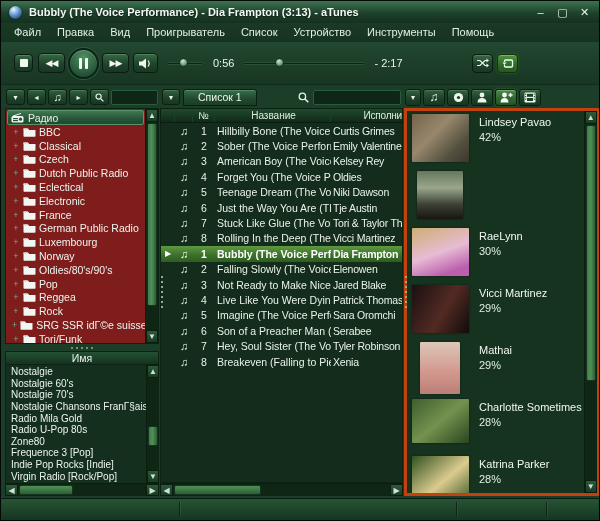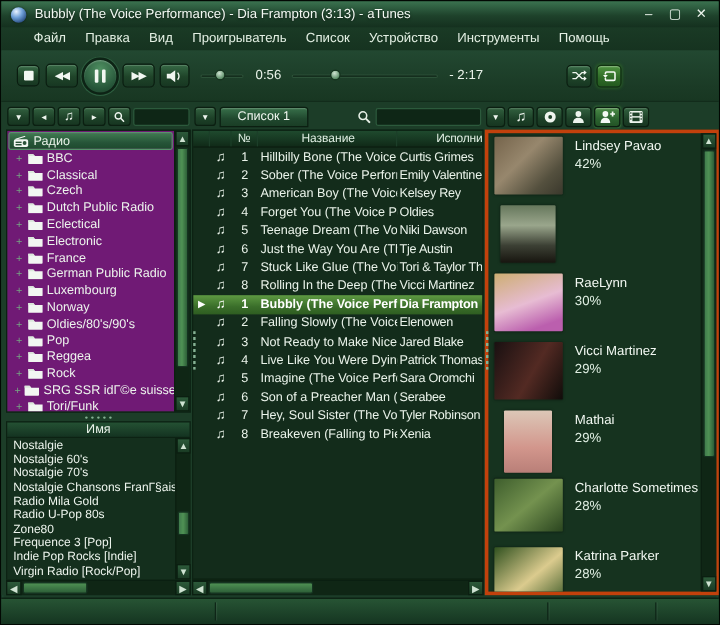--- a/index.html
+++ b/index.html
@@ -13,28 +13,28 @@
   }
 
   
   .titlebar{
     height:22px; display:flex; align-items:center; gap:7px; padding:0 8px;
     background:linear-gradient(#3b7350,#1e422b 55%,#14301e);
   }
   .app-icon{ width:13px; height:13px; border-radius:50%;
     background:radial-gradient(circle at 35% 28%, #e8f2ff, #6fa0d8 40%, #1d3f72 85%);
     box-shadow:0 0 2px rgba(0,0,0,.6); flex:0 0 auto; }
-  .title-text{ font-size:11px; font-weight:normal; color:#f4f9f4; text-shadow:0 1px 2px rgba(0,0,0,.6);
+  .title-text{ font-size:11px; font-weight:bold; color:#f4f9f4; text-shadow:0 1px 2px rgba(0,0,0,.6);
     flex:1; white-space:nowrap; overflow:hidden; }
   .win-btns{ display:flex; gap:9px; align-items:center; }
   .win-btn{ width:13px; height:13px; display:flex; align-items:center; justify-content:center;
     font-size:11px; color:#eef5ee; cursor:default; line-height:1; }
 
   
-  .menubar{ height:19px; display:flex; align-items:center; padding:0 19px;
+  .menubar{ height:19px; display:flex; align-items:center; padding:0 5px;
     background:linear-gradient(#1a3a25,#163320); font-size:11px; }
   .menu-item{ padding:1px 8px 2px; color:#e3efe3; }
 
   
   .toolbar{ height:43px; display:flex; align-items:center; padding:0 13px;
     background:linear-gradient(#224831,#1b3b26 70%,#183722);
     border-bottom:1px solid #122c1b; }
   .tbtn{ display:flex; align-items:center; justify-content:center;
     background:linear-gradient(#376a46,#1f4429 55%,#173722);
     border:1px solid #0a1d10; border-radius:4px;
@@ -96,21 +96,21 @@
   .hscroll .scroll-thumb{ top:1px; bottom:1px;
     background:linear-gradient(#4f9154,#2c5e37); }
 
   
   .left-col{ width:154px; display:flex; flex-direction:column; }
   .lt-toolbar{ height:21px; display:flex; align-items:center; gap:2px; padding:1px 1px 2px; }
   .lt-toolbar .mini-btn{ width:19px; height:16px; }
   .lt-toolbar .mini-input{ flex:1; min-width:0; }
 
   .tree-wrap{ flex:1; display:flex; overflow:hidden; }
-  .tree{ flex:1; overflow:hidden; background:#701a75; padding-top:1px;}
+  .tree{ flex:1; overflow:hidden; background:#7f1d1d; padding-top:1px;}
   .tree-root{ height:15px; display:flex; align-items:center; gap:4px; padding:0 3px;
     background:linear-gradient(#3f7a50,#265538 60%,#1e4a2e);
     border:1px solid #57946a; border-radius:2px; margin:0 1px; font-size:10.5px; font-weight:normal;}
   .tree-row{ height:13.8px; display:flex; align-items:center; gap:3px; padding-left:6px;
     font-size:10.5px; color:#edf4ed; white-space:nowrap; }
   .expander{ width:8px; height:8px; display:flex; align-items:center; justify-content:center;
     color:#76a884; font-size:9px; line-height:6px; }
   .folder-icon{ flex:0 0 auto; display:flex; }
 
   .grip-dots{ height:7px; display:flex; align-items:center; justify-content:center; gap:3px;

